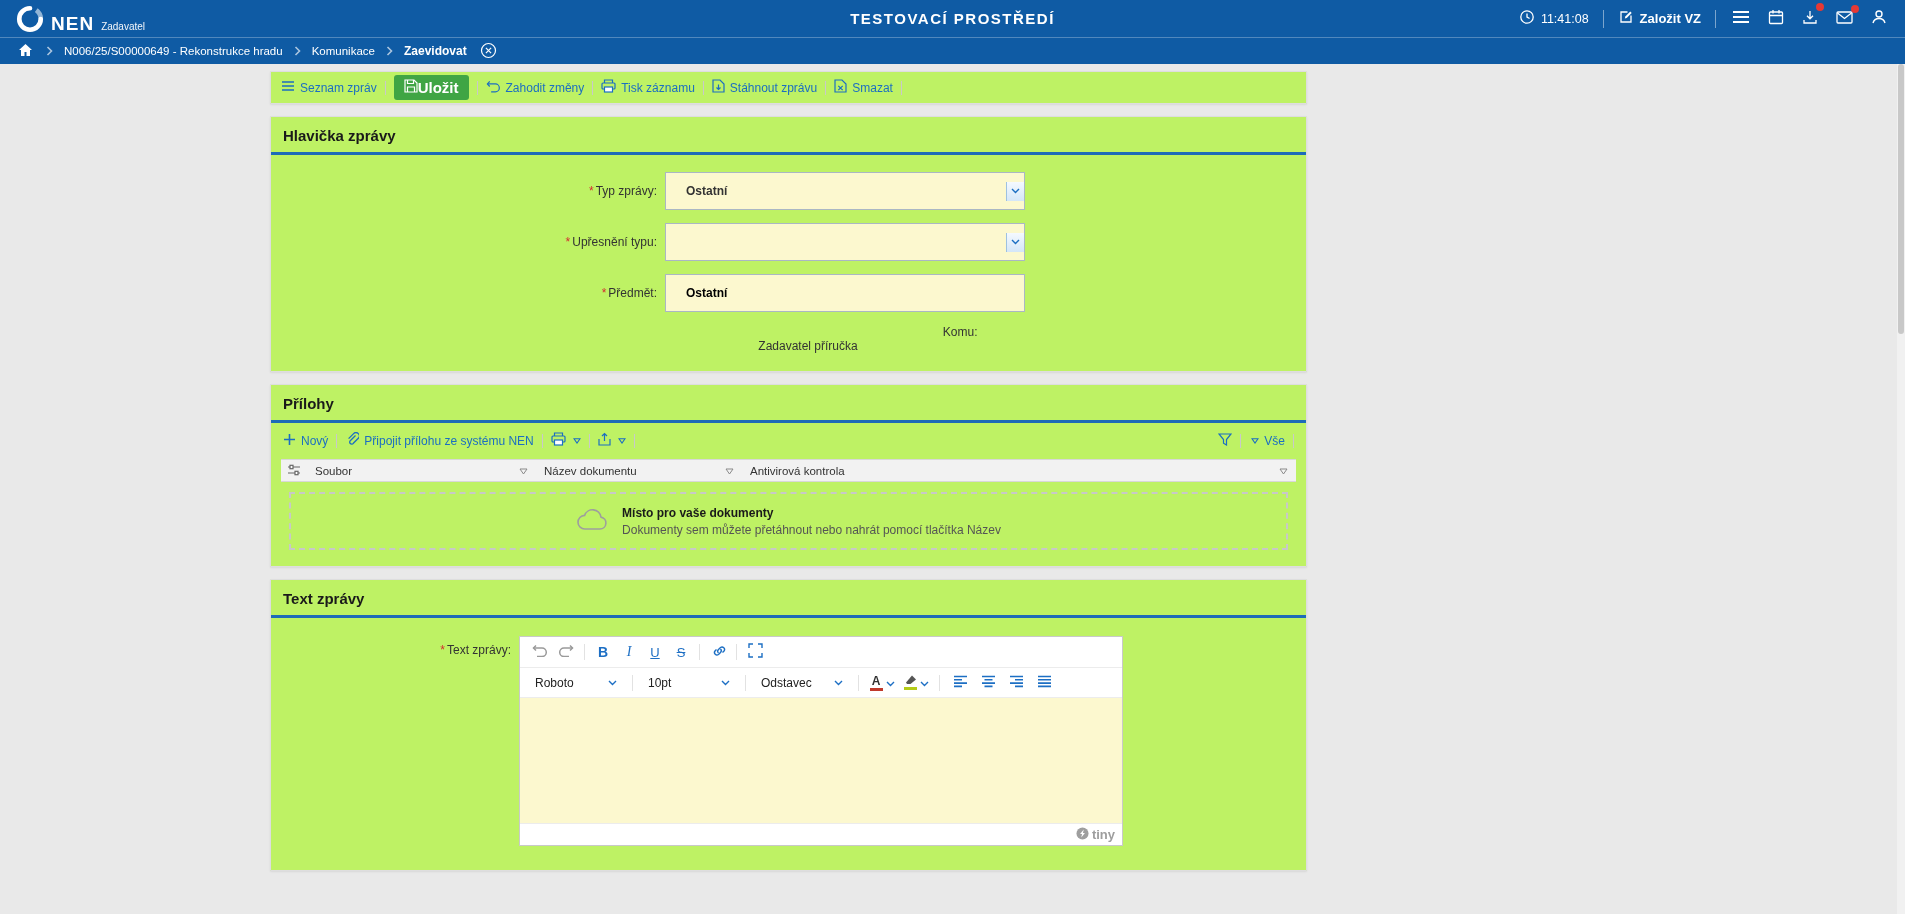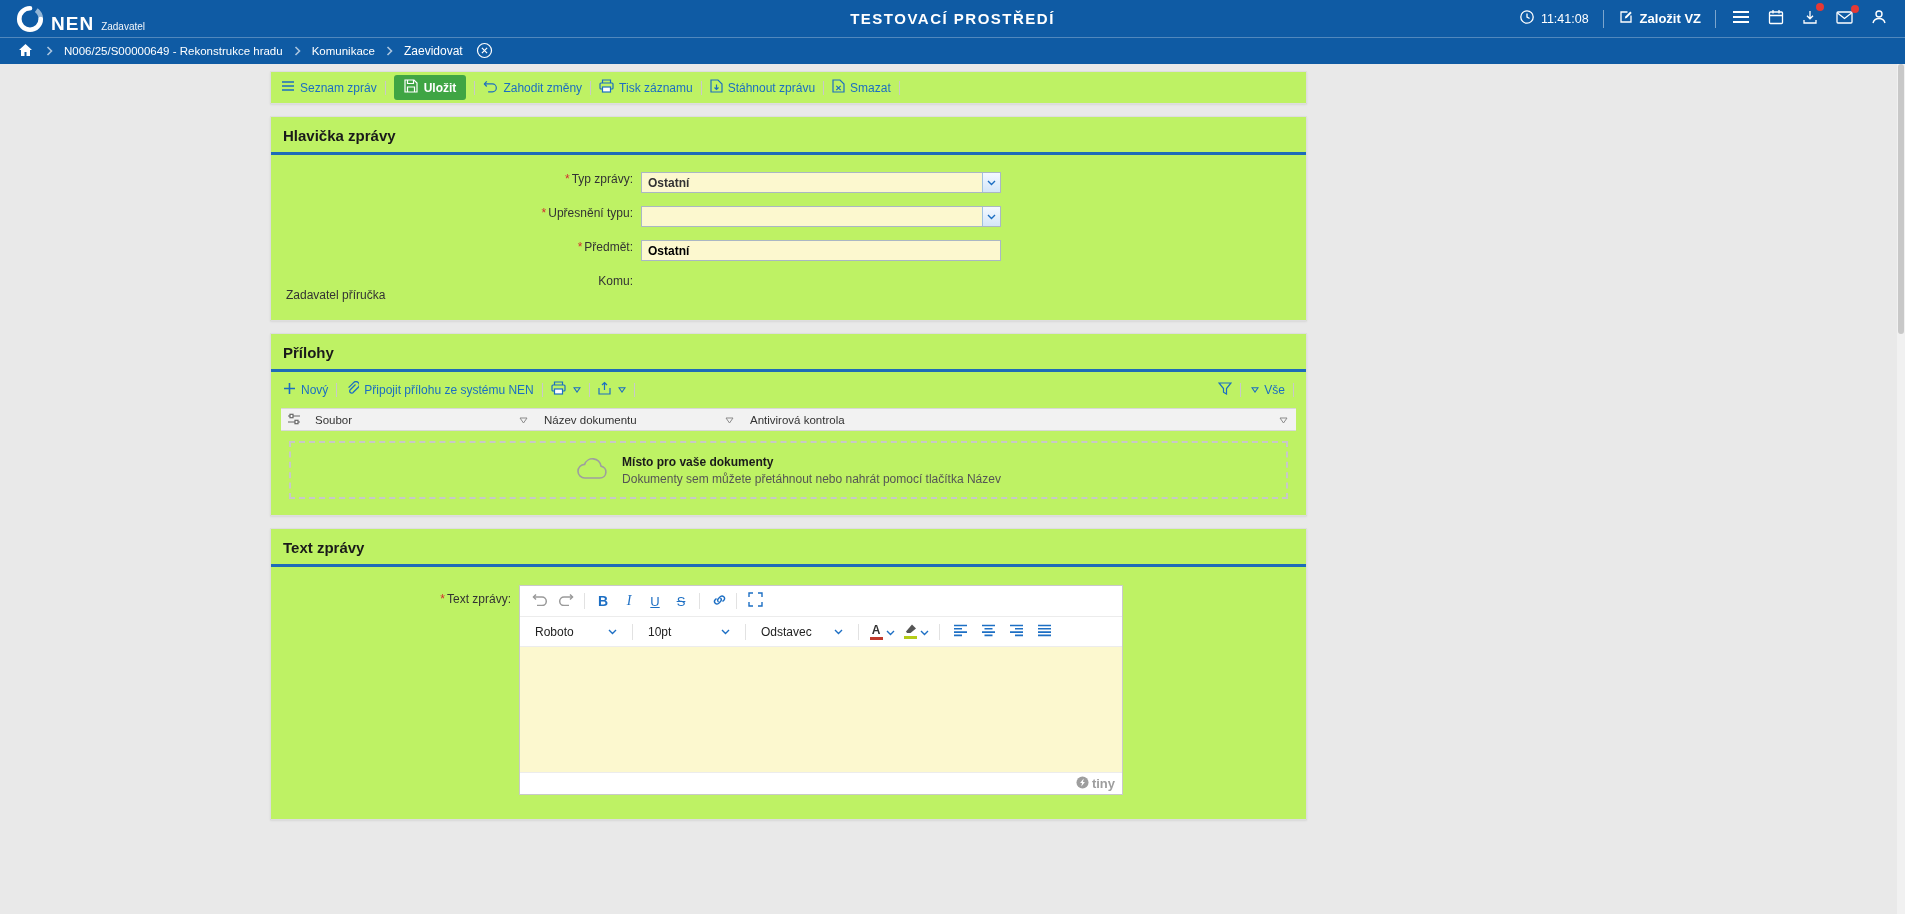--- a/index.html
+++ b/index.html
@@ -32,56 +32,56 @@
     position:absolute; top:-4px; right:-4px; width:8px; height:8px;
     border-radius:50%; background:#e53935;
   }
 
   
   .breadcrumb {
     height:27px; background:#0f5ba4; border-top:1px solid rgba(255,255,255,.28);
     display:flex; align-items:center; gap:11px; padding:0 16px; color:#fff; font-size:11.5px;
   }
   .crumb { color:#fff; text-decoration:none; cursor:pointer; }
-  .crumb.current { font-weight:normal; font-size:12px; }
+  .crumb.current { font-weight:bold; font-size:12px; }
   .crumb-sep { display:flex; align-items:center; color:rgba(255,255,255,.65); }
   .close-crumb { display:flex; align-items:center; margin-left:2px; }
 
   
   .main { padding:7px 0 0 270px; }
   .col { width:1037px; }
   .panel {
     background:#bef264; border:1px solid #dedede; border-radius:1px;
     box-shadow:0 1px 2px rgba(0,0,0,.08); margin-bottom:12px;
   }
 
   
   .toolbar-panel { height:33px; display:flex; align-items:center; padding:0 10px; gap:8px; }
   .tb-link { display:flex; align-items:center; gap:5px; color:#1b6ec2; font-size:12px; }
   .tsep { width:1px; height:14px; background:#c9c9c9; }
   .tb-green {
-    display:flex; align-items:center; gap:6px; background:#3fa544; color:#fff;
-    font-weight:bold; padding:4px 10px; border-radius:3px; font-size:12px;
+    display:flex; align-items:center; background:#3fa544; color:#fff;
+    font-weight:bold; padding:4px 10px; border-radius:3px; font-size:15px;
   }
 
   
   .section-title {
     font-size:15px; font-weight:bold; color:#1a1a1a;
     padding:10px 12px 8px; border-bottom:3px solid #1e6bb8;
   }
 
   
   .form { padding:17px 0 14px; }
-  .form-row { display:flex; margin-bottom:13px; min-height:21px; }
+  .form-row { display:flex; align-items:center; margin-bottom:13px; min-height:21px;margin-left:24px; }
   .form-row:last-child { margin-bottom:4px;flex-direction:column; }
   .form-label { width:370px; text-align:right; padding-right:8px; color:#333; }
   .req { color:#d32f2f; margin-right:2px; }
   .field {
-    width:360px; height:21px; background:#fcf8cf; border:1px solid #aab7c4;
-    display:flex; align-items:center; padding-left:6px; font-weight:bold; cursor:pointer;
+    width:360px; height:38px; background:#fcf8cf; border:1px solid #aab7c4;
+    display:flex; align-items:center; padding-left:20px; font-weight:bold; cursor:pointer;
   }
   .field input {
     border:none; background:transparent; font:inherit; font-weight:bold;
     width:100%; height:100%; outline:none; padding:0;
   }
   .chev-btn {
     margin-left:auto; width:18px; height:19px; display:flex; align-items:center; justify-content:center;
     background:linear-gradient(#f4f9ff,#d4e6f8); border-left:1px solid #9ec1e0; color:#1b6ec2;
   }
   .plain-value { margin-left:8px; padding-left:7px; font-weight:normal; }

